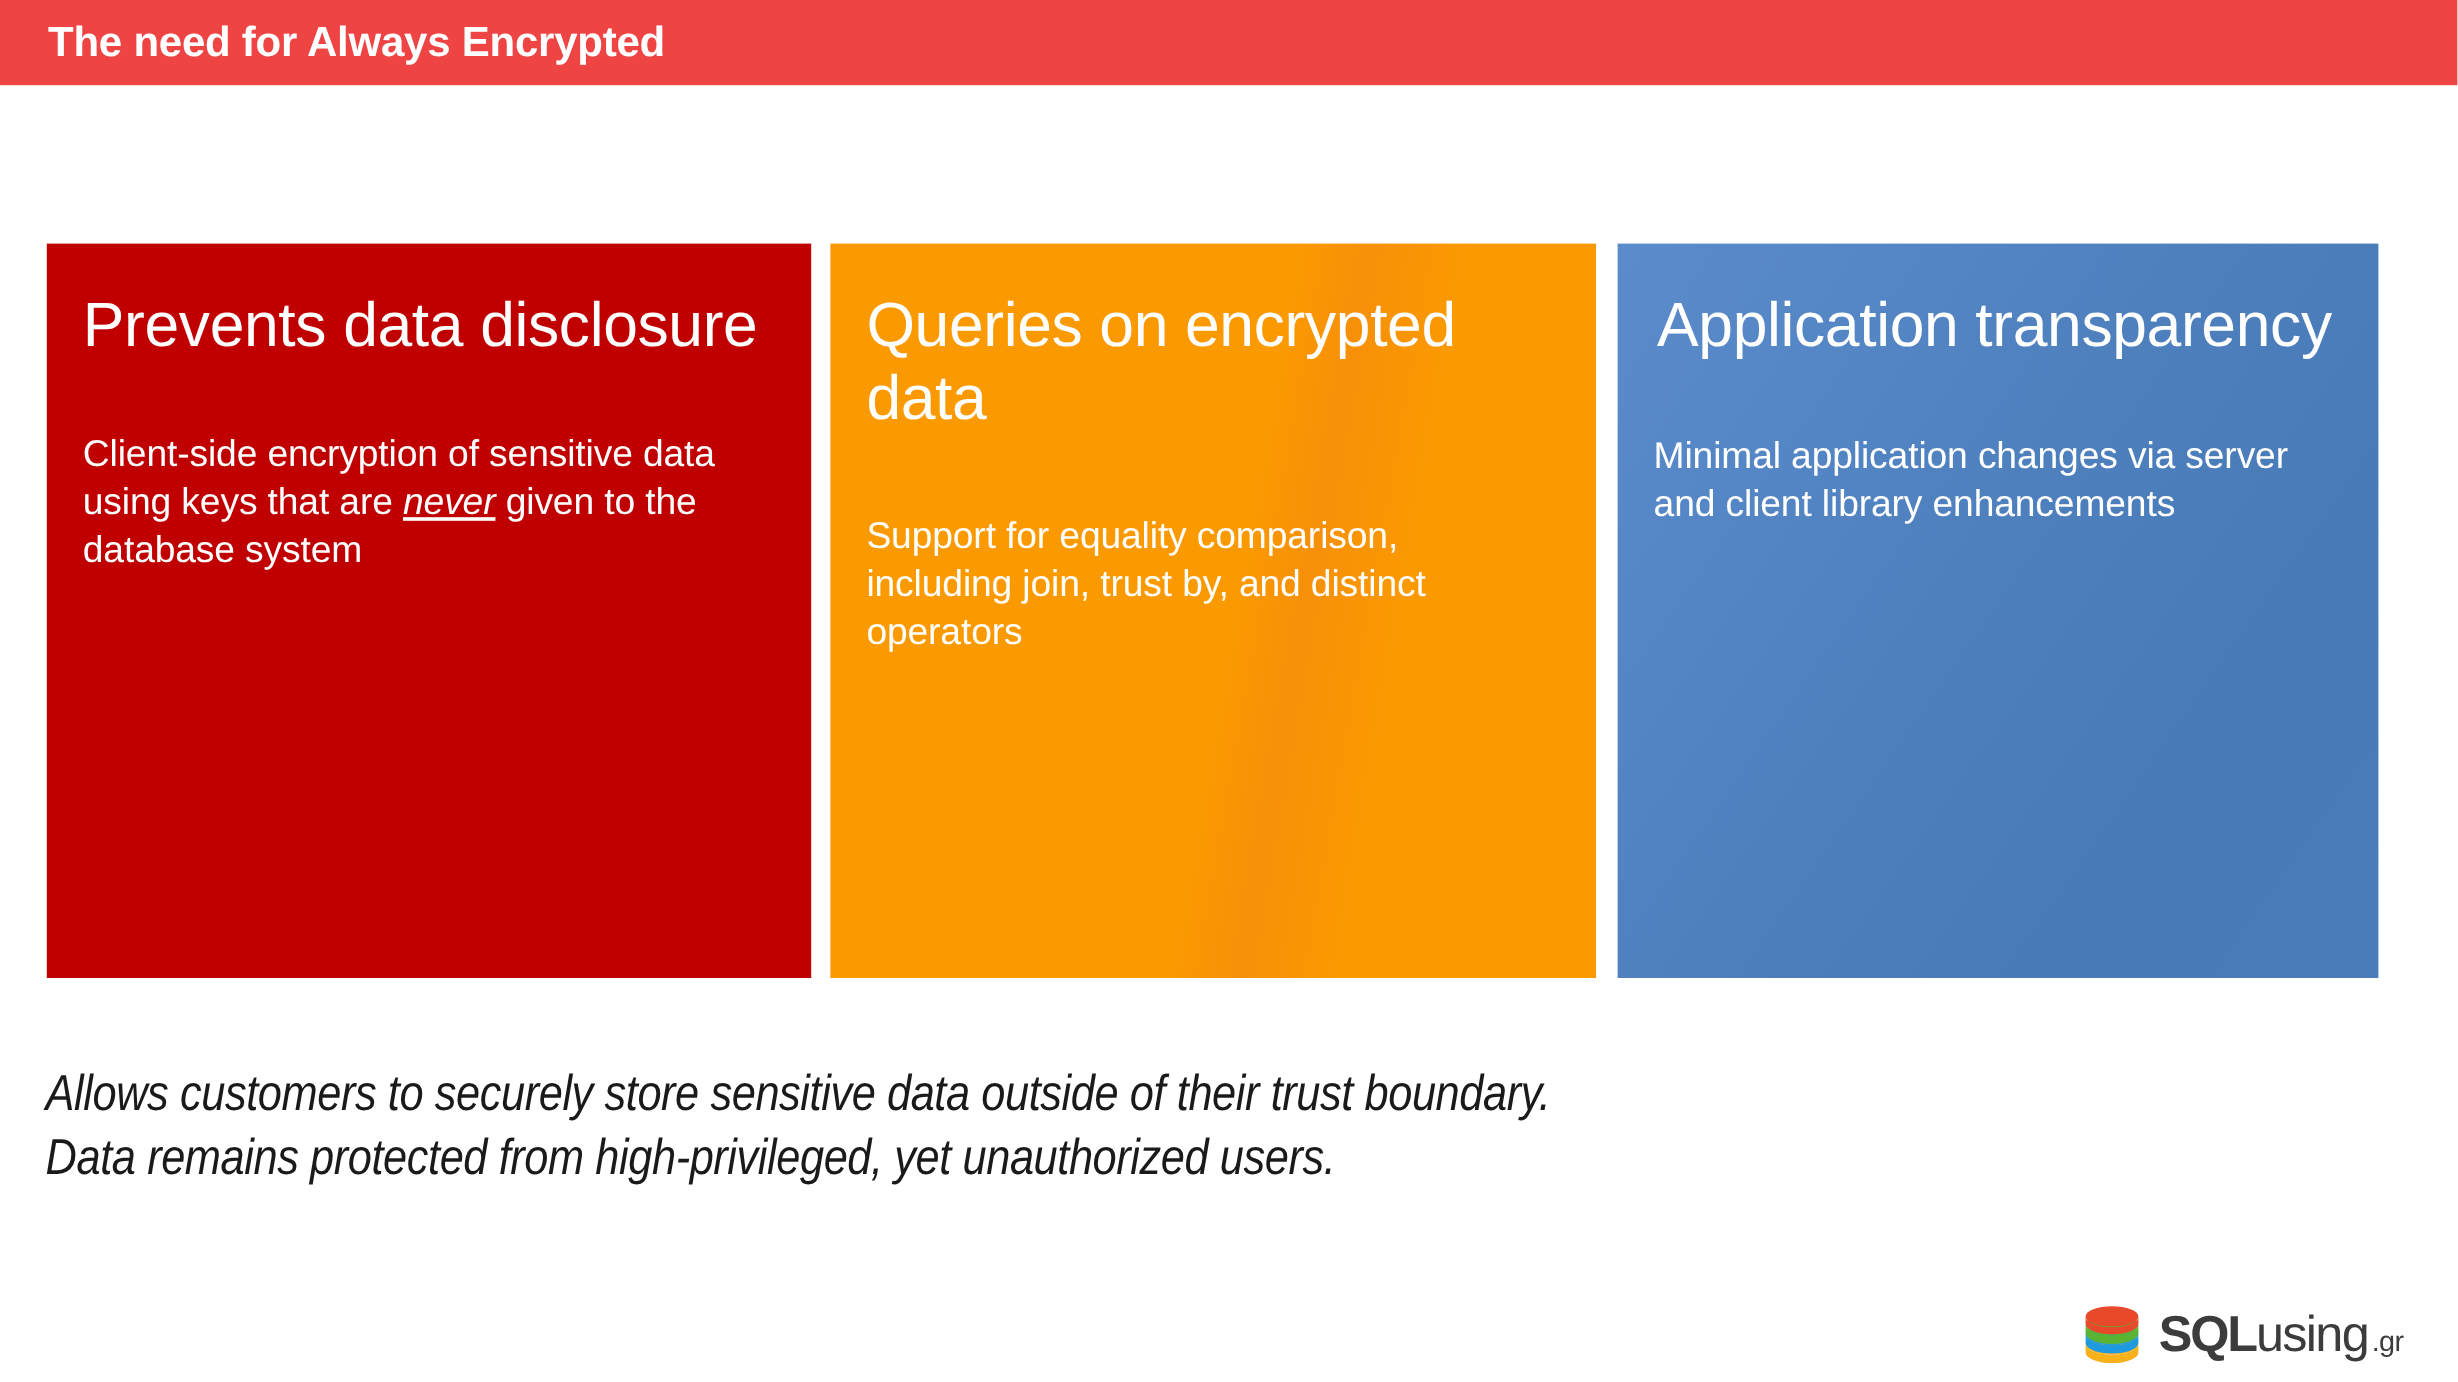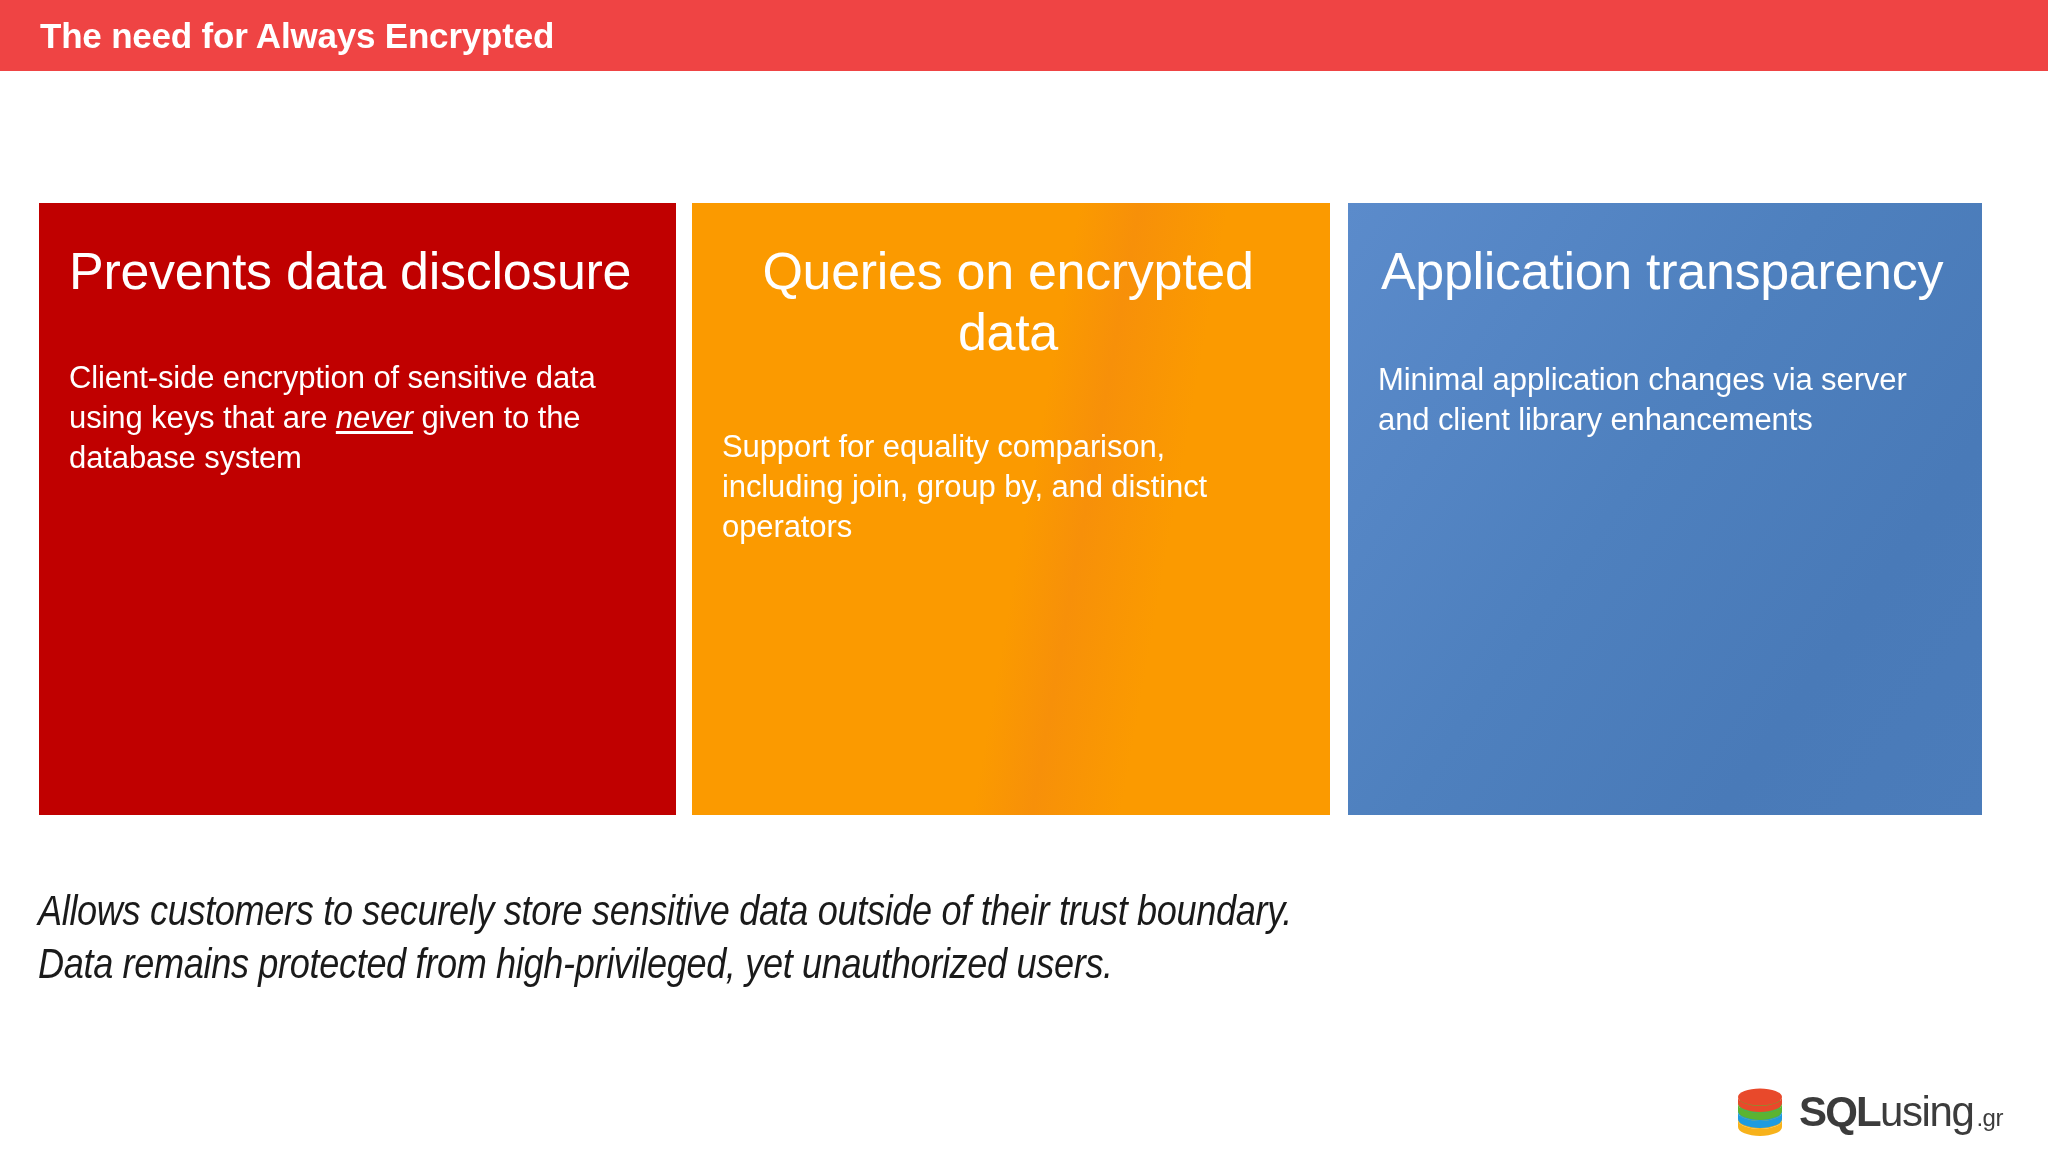--- a/index.html
+++ b/index.html
@@ -70,21 +70,21 @@
   .card-body {
     color: #ffffff;
     font-size: 31px;
     font-weight: 400;
     line-height: 1.30;
     margin: 0;
     letter-spacing: -0.1px;
   }
   .card-0 .card-heading { margin-top: 0px; }
   .card-0 .card-body    { margin-top: 56px; }
-  .card-1 .card-heading { margin-top: 0px; text-align: center; }
+  .card-1 .card-heading { margin-top: 0px; }
   .card-1 .card-body    { margin-top: 64px; }
   .card-2 .card-heading { margin-top: 0px; text-align: center; }
   .card-2 .card-body    { margin-top: 58px; }
 
   .emph {
     font-style: italic;
     text-decoration: underline;
     text-underline-offset: 3px;
   }
 
@@ -149,21 +149,21 @@
 
 <div id="cards">
 
   <div class="card card-0">
     <h2 class="card-heading">Prevents data disclosure</h2>
     <p class="card-body"><span>Client-side encryption of sensitive data using keys that are </span><span class="emph">never</span><span> given to the database system</span></p>
   </div>
 
   <div class="card card-1">
     <h2 class="card-heading">Queries on encrypted data</h2>
-    <p class="card-body"><span>Support for equality comparison, including join, group by, and distinct operators</span><span class="emph"></span><span></span></p>
+    <p class="card-body"><span>Support for equality comparison, including join, trust by, and distinct operators</span><span class="emph"></span><span></span></p>
   </div>
 
   <div class="card card-2">
     <h2 class="card-heading">Application transparency</h2>
     <p class="card-body"><span>Minimal application changes via server and client library enhancements</span><span class="emph"></span><span></span></p>
   </div>
 
 </div>
 
 <div id="caption">

